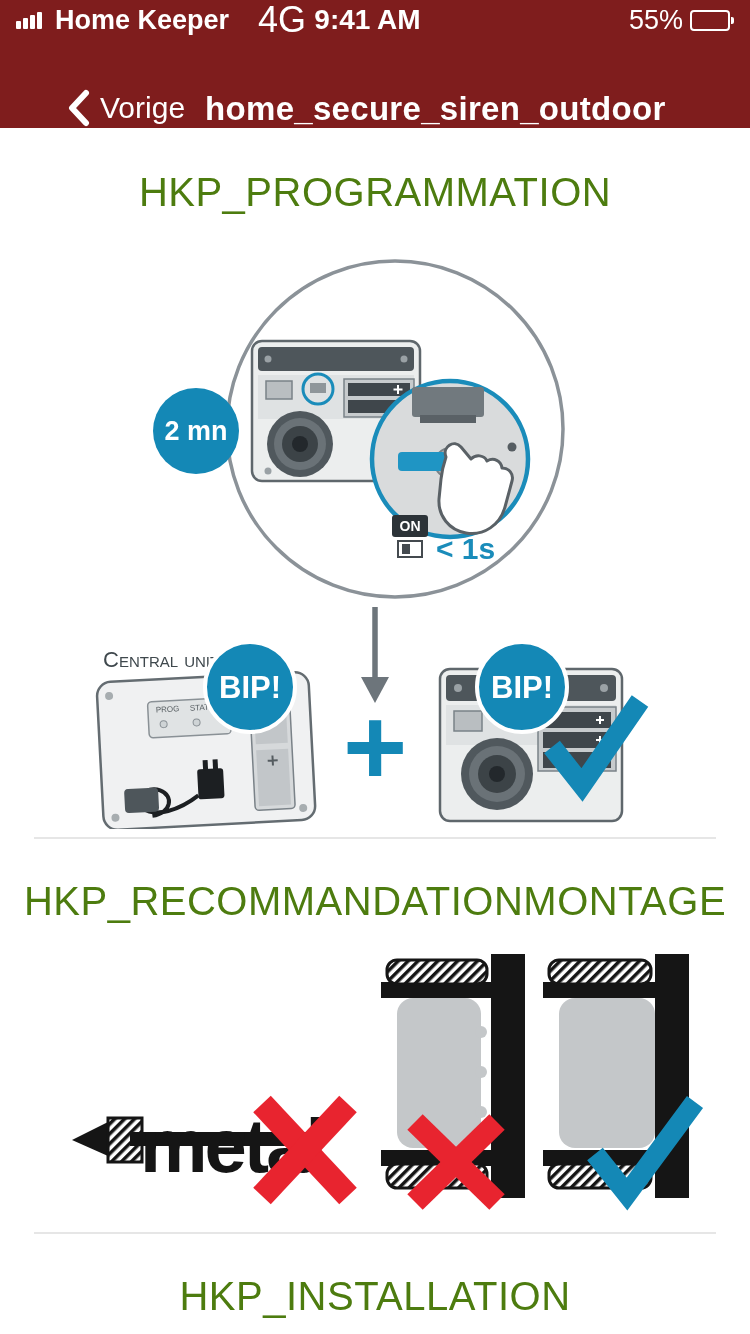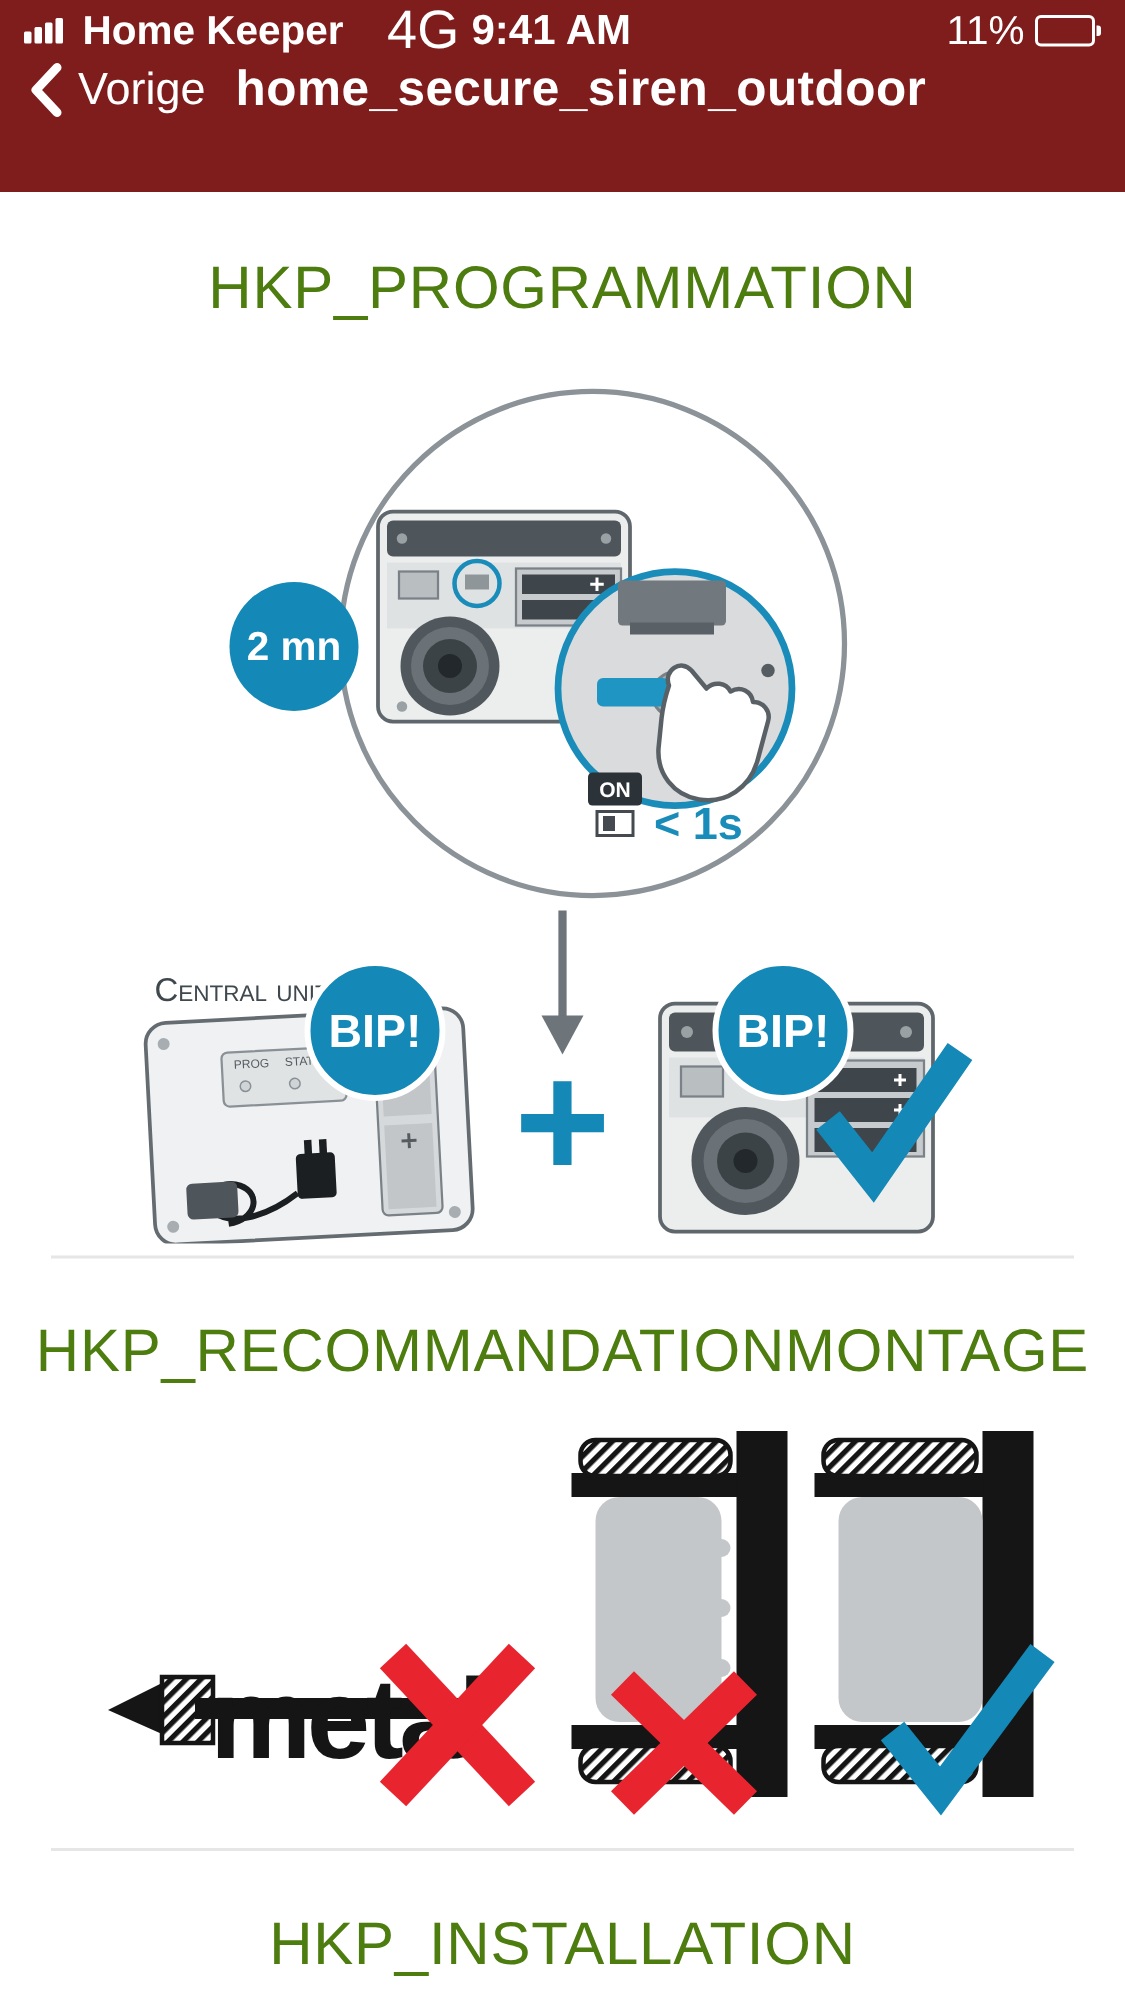--- a/index.html
+++ b/index.html
@@ -23,21 +23,21 @@
     position:absolute;left:0;right:15px;text-align:center;
     font-size:28px;font-weight:700;
   }
   .sb-right{margin-left:auto;display:flex;align-items:center;gap:7px;z-index:2;}
   .battery-percent{font-size:27px;font-weight:500;}
   .battery{display:flex;align-items:center;}
   .battery-body{width:34px;height:15px;border:2px solid #fff;border-radius:4px;padding:1px;}
   .battery-fill{width:100%;height:100%;background:#fff;border-radius:2px;}
   .battery-tip{width:3px;height:7px;background:#fff;border-radius:0 2px 2px 0;margin-left:1px;}
 
-  .nav-bar{height:88px;display:flex;align-items:flex-start;padding:0 18px;color:#fff;}
+  .nav-bar{height:88px;display:flex;align-items:flex-end;padding:0 18px;color:#fff;margin-left:48px;}
   .back-button{
     display:flex;align-items:center;gap:10px;background:none;border:none;
     color:#fff;font-size:30px;padding:0;cursor:pointer;font-family:inherit;
   }
   .nav-title{font-size:33px;font-weight:700;margin:0 0 0 20px;letter-spacing:.3px;}
 
   
   .section-title{
     color:#4d7c0f;text-align:center;font-size:40px;font-weight:500;
     margin:0;letter-spacing:.5px;
@@ -62,21 +62,21 @@
         <i style="height:8px"></i>
           <i style="height:11px"></i>
           <i style="height:14px"></i>
           <i style="height:17px"></i>
       </span>
       <span class="carrier">Home Keeper</span>
       <span class="network">4G</span>
     </div>
     <span class="status-time">9:41 AM</span>
     <div class="sb-right">
-      <span class="battery-percent">11%</span>
+      <span class="battery-percent">55%</span>
       <span class="battery">
         <span class="battery-body"><span class="battery-fill"></span></span>
           <span class="battery-tip"></span>
       </span>
     </div>
   </div>
   <div class="nav-bar">
     <button class="back-button">
       <svg width="24" height="40" viewBox="0 0 24 40">
         <polyline points="20,5 6,20 20,35" fill="none" stroke="#fff" stroke-width="6" stroke-linecap="round" stroke-linejoin="round"></polyline>

